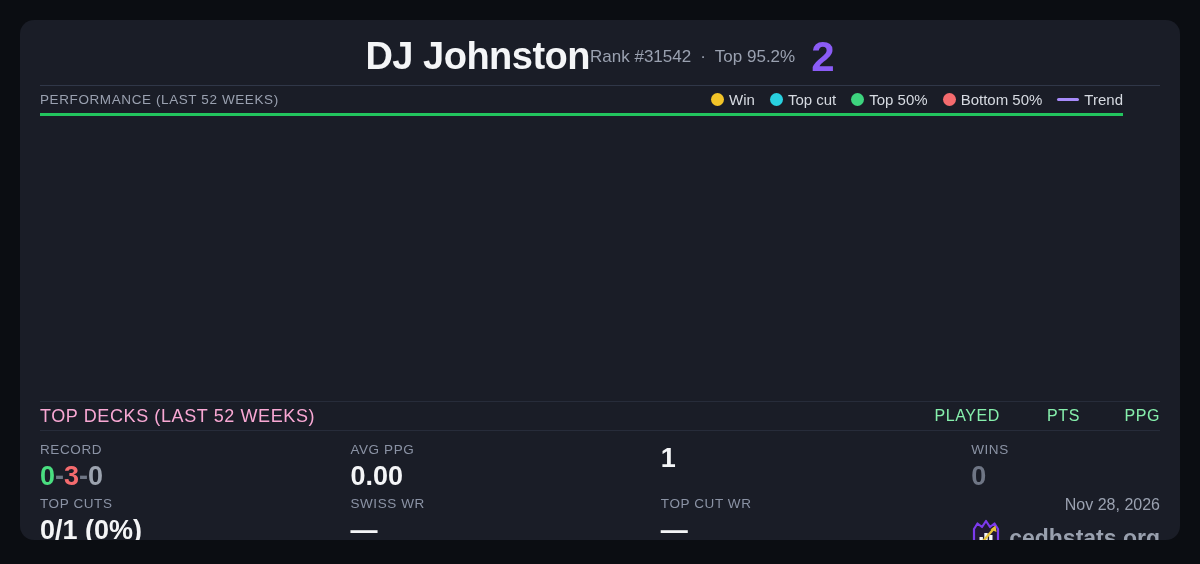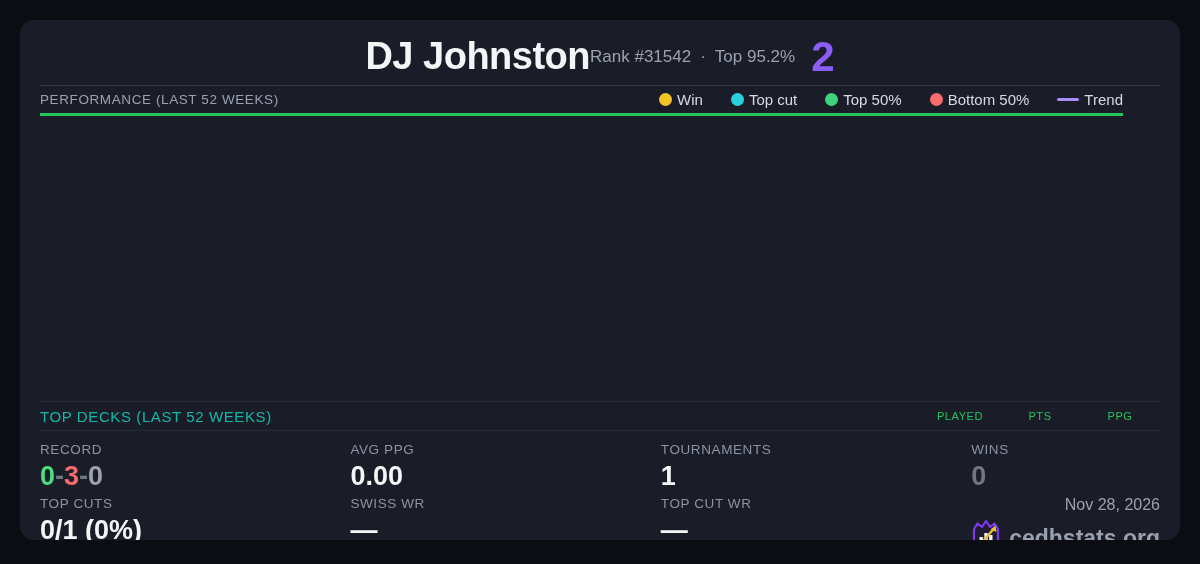--- a/index.html
+++ b/index.html
@@ -14,32 +14,32 @@
   .player-name { font-size:38px; font-weight:bold; color:#f4f5f7; letter-spacing:-0.5px; }
   .header-right { display:flex; align-items:center; }
   .rank-text { font-size:17px; color:#9aa1b0; }
   .rank-sep { font-size:17px; color:#9aa1b0; margin:0 9px; }
   .big-score { font-size:42px; font-weight:bold; color:#8b5cf6; margin-left:16px; line-height:1; }
   
   .perf-wrap { margin-right:37px; }
   .perf-row { display:flex; justify-content:space-between; align-items:center;
     height:30px; border-bottom:3px solid #22c55e; }
   .section-title { font-size:13.5px; color:#9aa1b0; letter-spacing:0.6px; }
-  .legend { display:flex; align-items:flex-end; gap:28px; }
+  .legend { display:flex; align-items:flex-end; gap:15px; }
   .legend-item { display:flex; align-items:center; gap:5px; }
   .legend-dot { width:13px; height:13px; border-radius:50%; }
   .legend-line { width:22px; height:3px; border-radius:2px; }
   .legend-label { font-size:15px; color:#d6dae1; }
   
   .chart-area { height:285px; }
   
   .decks-row { display:flex; align-items:center; height:30px;
     border-top:1px solid #272c3a; border-bottom:1px solid #272c3a; }
-  .decks-title { flex:1; font-size:15px; color:#14b8a6; letter-spacing:0.6px; }
-  .decks-col { width:80px; text-align:center; font-size:11px; color:#22c55e; letter-spacing:0.6px; }
+  .decks-title { flex:1; font-size:18px; color:#f9a8d4; letter-spacing:0.6px; }
+  .decks-col { width:80px; text-align:right; font-size:16px; color:#86efac; letter-spacing:0.6px; }
   
   .stats-grid { display:grid; grid-template-columns:repeat(3,1fr); padding-top:10px; }
   .stat-label { font-size:13.5px; color:#8b93a5; letter-spacing:0.6px; line-height:18px; }
   .stat-value { font-size:27px; font-weight:bold; color:#f4f5f7; line-height:30px; margin:2px 0 4px 0; }
   .stat-value.dim { color:#6f7685; }
   
   .footer-cell { grid-column:4; display:flex; flex-direction:column; align-items:flex-end; justify-content:flex-end; }
   .footer-date { font-size:16px; color:#9aa1b0; line-height:20px; }
   .brand-row { display:flex; align-items:center; gap:8px; margin-top:4px; }
   .brand-text { font-size:23px; font-weight:bold; color:#99a0ae; }
@@ -103,21 +103,20 @@
         <span style="color: rgb(74, 222, 128);">0</span><span style="color: rgb(111, 118, 133);">-</span><span style="color: rgb(245, 107, 110);">3</span><span style="color: rgb(111, 118, 133);">-</span><span style="color: rgb(156, 163, 175);">0</span>
       </div>
     </div>
 
     <div class="stat">
       <div class="stat-label">AVG PPG</div>
       <div class="stat-value">0.00</div>
     </div>
 
     <div class="stat">
-      <div class="stat-label">TOURNAMENTS</div>
       <div class="stat-value">1</div>
     </div>
 
     <div class="stat">
       <div class="stat-label">WINS</div>
       <div class="stat-value dim">0</div>
     </div>
 
     <div class="stat">
       <div class="stat-label">TOP CUTS</div>

